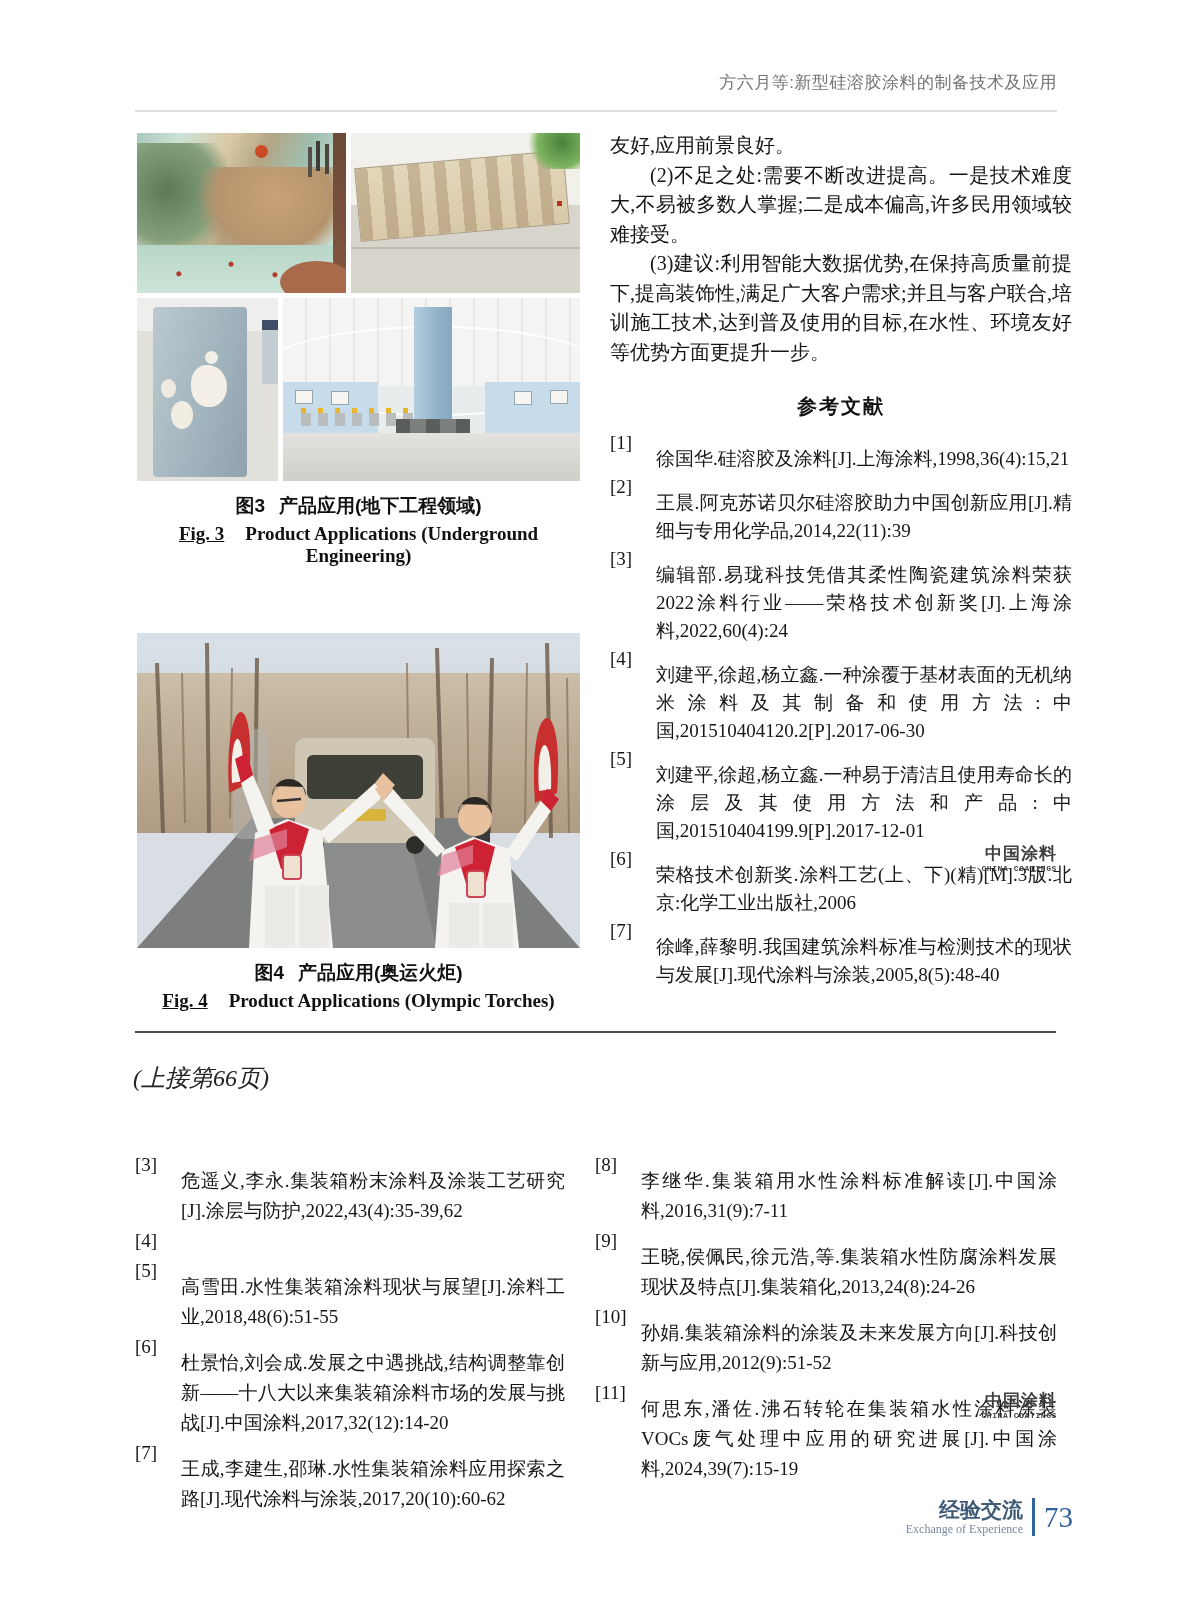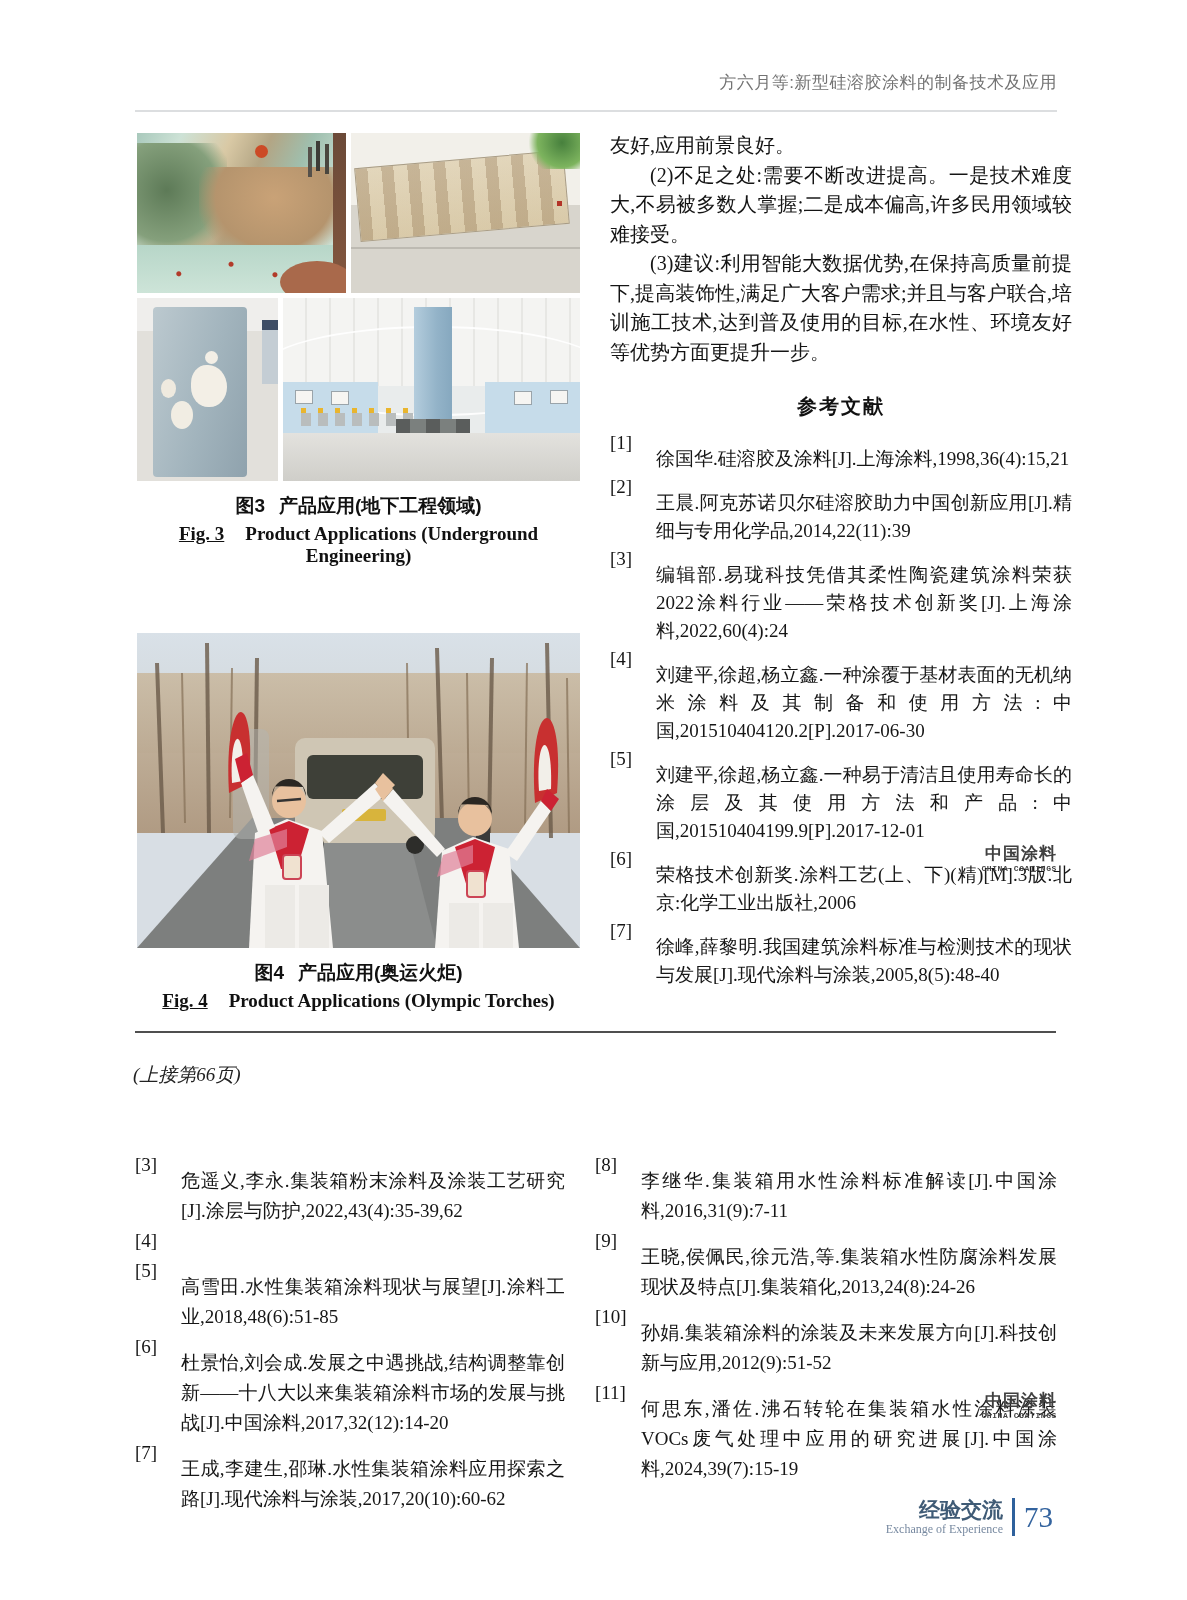--- a/index.html
+++ b/index.html
@@ -99,26 +99,26 @@
 
   
   .logo{position:absolute;width:462px;text-align:right;font-family:Liberation Mono, monospace;color:#404040;}
   .logo-top{left:595px;top:845px;}
   .logo-bottom{left:595px;top:1392px;}
   .logo-cn{font-weight:bold;font-size:17px;letter-spacing:1px;line-height:19px;}
   .logo-en{font-weight:bold;font-size:8px;letter-spacing:0.6px;line-height:10px;}
 
   
   .section-divider{position:absolute;left:135px;top:1031px;width:921px;height:2px;background:#4f4f4f;}
-  .continued-note{position:absolute;left:133px;top:1062px;font-size:19px;font-style:italic;color:#222;}
+  .continued-note{position:absolute;left:133px;top:1062px;font-size:24px;font-style:italic;color:#222;}
   .bot-left{position:absolute;left:135px;top:1150px;width:430px;}
   .bot-right{position:absolute;left:595px;top:1150px;width:462px;}
 
   
-  .footer{position:absolute;top:1498px;right:134px;display:flex;align-items:stretch;}
+  .footer{position:absolute;top:1498px;right:114px;display:flex;align-items:stretch;}
   .footer-txt{text-align:right;margin-right:9px;}
   .footer-cn{font-family:"Liberation Sans",sans-serif;font-weight:bold;font-size:21px;
              color:#3f5b76;line-height:24px;}
   .footer-en{font-family:"Liberation Serif",serif;font-size:12px;color:#7789a0;line-height:14px;}
   .footer-bar{width:3px;background:#2f619c;}
   .footer-num{font-family:"Liberation Serif",serif;font-size:29px;color:#33639e;margin-left:9px;align-self:center;}
 </style>
 </head>
 <body>
 
@@ -317,21 +317,21 @@
   <div class="bot bot-left">
     <div class="ref">
       <span class="ref-num">[3]</span>
       <span class="ref-text">危遥义,李永.集装箱粉末涂料及涂装工艺研究[J].涂层与防护,2022,43(4):35-39,62</span>
     </div>
     <div class="ref">
       <span class="ref-num">[4]</span>
     </div>
     <div class="ref">
       <span class="ref-num">[5]</span>
-      <span class="ref-text">高雪田.水性集装箱涂料现状与展望[J].涂料工业,2018,48(6):51-85</span>
+      <span class="ref-text">高雪田.水性集装箱涂料现状与展望[J].涂料工业,2018,48(6):51-55</span>
     </div>
     <div class="ref">
       <span class="ref-num">[6]</span>
       <span class="ref-text">杜景怡,刘会成.发展之中遇挑战,结构调整靠创新——十八大以来集装箱涂料市场的发展与挑战[J].中国涂料,2017,32(12):14-20</span>
     </div>
     <div class="ref">
       <span class="ref-num">[7]</span>
       <span class="ref-text">王成,李建生,邵琳.水性集装箱涂料应用探索之路[J].现代涂料与涂装,2017,20(10):60-62</span>
     </div>
   </div>

